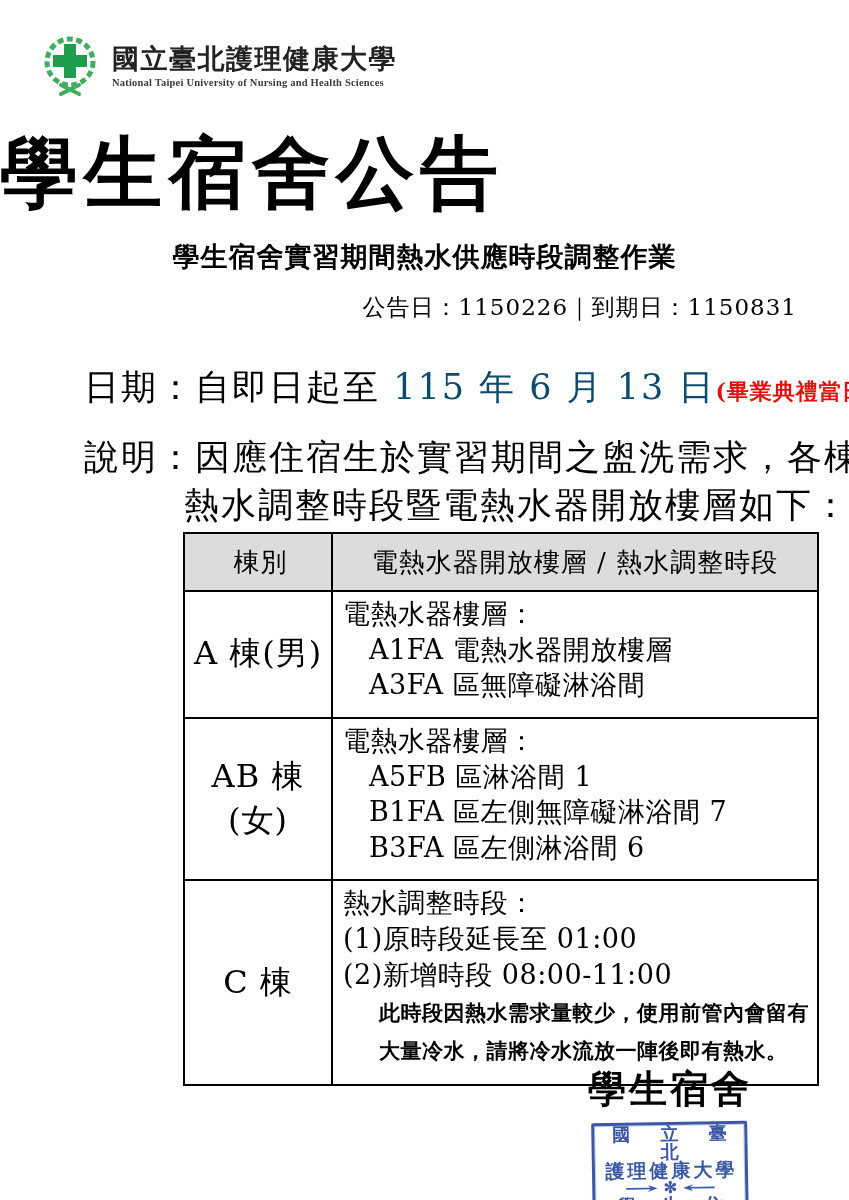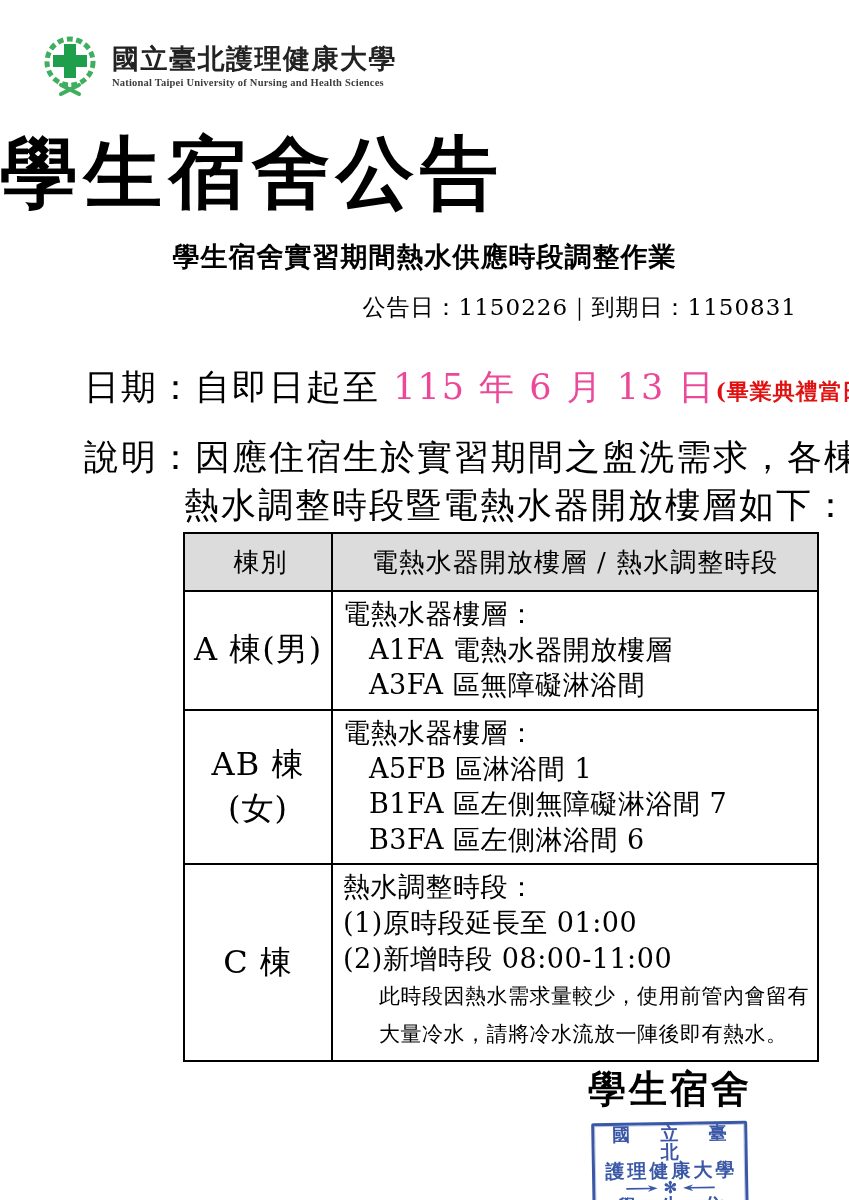--- a/index.html
+++ b/index.html
@@ -18,37 +18,37 @@
   .title{position:absolute;top:122px;left:0;right:0;margin:0;
          font-size:78px;font-weight:900;letter-spacing:6px;color:#000;}
   .subtitle{position:absolute;top:239px;left:0;right:0;margin:0;text-align:center;
             font-size:27px;font-weight:600;letter-spacing:1px;}
   .meta{position:absolute;top:292px;right:52px;font-size:23px;letter-spacing:1px;}
   
   .line{position:absolute;font-size:35px;letter-spacing:2px;white-space:nowrap;}
   .line-date{left:84px;top:364px;}
   .line-desc1{left:84px;top:434px;}
   .line-desc2{left:184px;top:482px;}
-  .blue{color:#ec4899;}
+  .blue{color:#0c4a6e;}
   .red{color:#e01111;font-size:22px;font-weight:700;letter-spacing:1px;}
   
   table.hours{position:absolute;left:183px;top:532px;border-collapse:collapse;background:#fff;}
   table.hours th,table.hours td{border:2px solid #000;}
   table.hours th{background:#dcdcdc;font-weight:400;font-size:26px;letter-spacing:1px;height:54px;}
   .col-building{width:139px;padding-left:6px;}
   .col-details{width:468px;}
   tr.r-a{height:112px;}
   tr.r-ab{height:138px;}
   tr.r-c{height:170px;}
   td.building{text-align:center;font-size:32px;letter-spacing:1px;vertical-align:middle;border-radius:29px;}
-  td.details{padding:4px 8px 6px 10px;font-size:27px;vertical-align:middle;line-height:1.32;letter-spacing:.5px;margin-top:36px;}
+  td.details{padding:4px 8px 14px 10px;font-size:27px;vertical-align:middle;line-height:1.32;letter-spacing:.5px;margin-top:36px;}
   .cl{white-space:nowrap;}
   .cl.indent{padding-left:26px;}
   .note{font-size:21px;line-height:1.8;padding-left:36px;margin-top:2px;letter-spacing:.5px;}
-  .note div{white-space:nowrap;}
+  .note div{white-space:nowrap;font-weight:bold;}
   
   .stamp{position:absolute;left:568px;top:1064px;width:204px;text-align:center;}
   .stamp-title{font-size:38px;font-weight:900;letter-spacing:3px;color:#000;}
   .seal{margin:7px auto 0;width:150px;height:94px;border:3px solid #3a58a6;border-radius:2px;
         color:#3a58a6;transform:rotate(-1deg);display:flex;flex-direction:column;
         justify-content:space-evenly;font-weight:700;
         box-shadow:inset 0 0 0 1px rgba(58,88,166,.30);}
   .seal-l1{font-size:18px;letter-spacing:12px;margin-left:12px;line-height:1;}
   .seal-l2{font-size:19px;letter-spacing:3px;margin-left:3px;line-height:1;}
   .seal-arrows{display:flex;align-items:center;justify-content:center;gap:16px;font-size:15px;line-height:1;}

